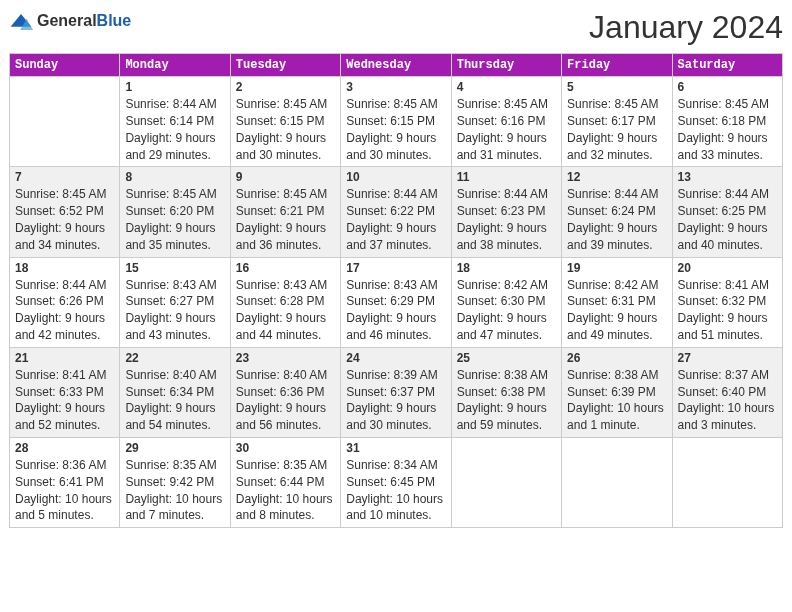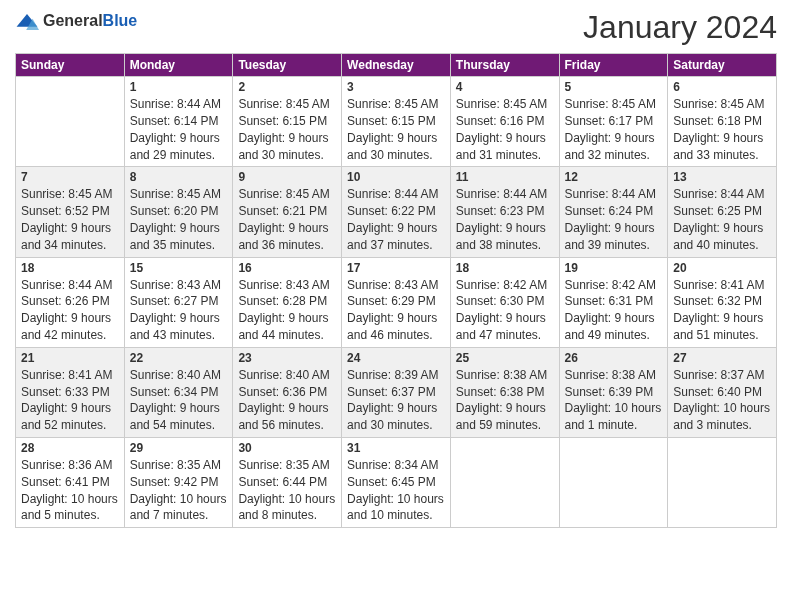--- a/index.html
+++ b/index.html
@@ -6,21 +6,21 @@
     body {
       width: 792px;
       height: 612px;
       font-family: Arial, sans-serif;
       background: #fff;
       overflow: hidden;
     }
     .container {
       width: 792px;
       height: 612px;
-      padding: 10px 15px;
+      padding: 10px 9px;
     }
     .header {
       display: flex;
       justify-content: space-between;
       align-items: flex-start;
       margin-bottom: 8px;
     }
     .logo {
       display: flex;
       align-items: center;
@@ -42,27 +42,28 @@
     .location {
       font-size: 14px;
       color: #555;
     }
     .calendar {
       width: 100%;
       border-collapse: collapse;
       table-layout: fixed;
     }
     .calendar th {
-      background: #701a75;
+      background: #a21caf;
       color: #fff;
       font-size: 12px;
       font-weight: bold;
       padding: 4px 5px;
       text-align: left;
       border: 1px solid #ccc;
+      font-family: Liberation Mono, monospace;
     }
     .calendar td {
       border: 1px solid #ccc;
       vertical-align: top;
       padding: 3px 5px;
       font-size: 10px;
       color: #333;
       height: 88px;
     }
     .day-number {

